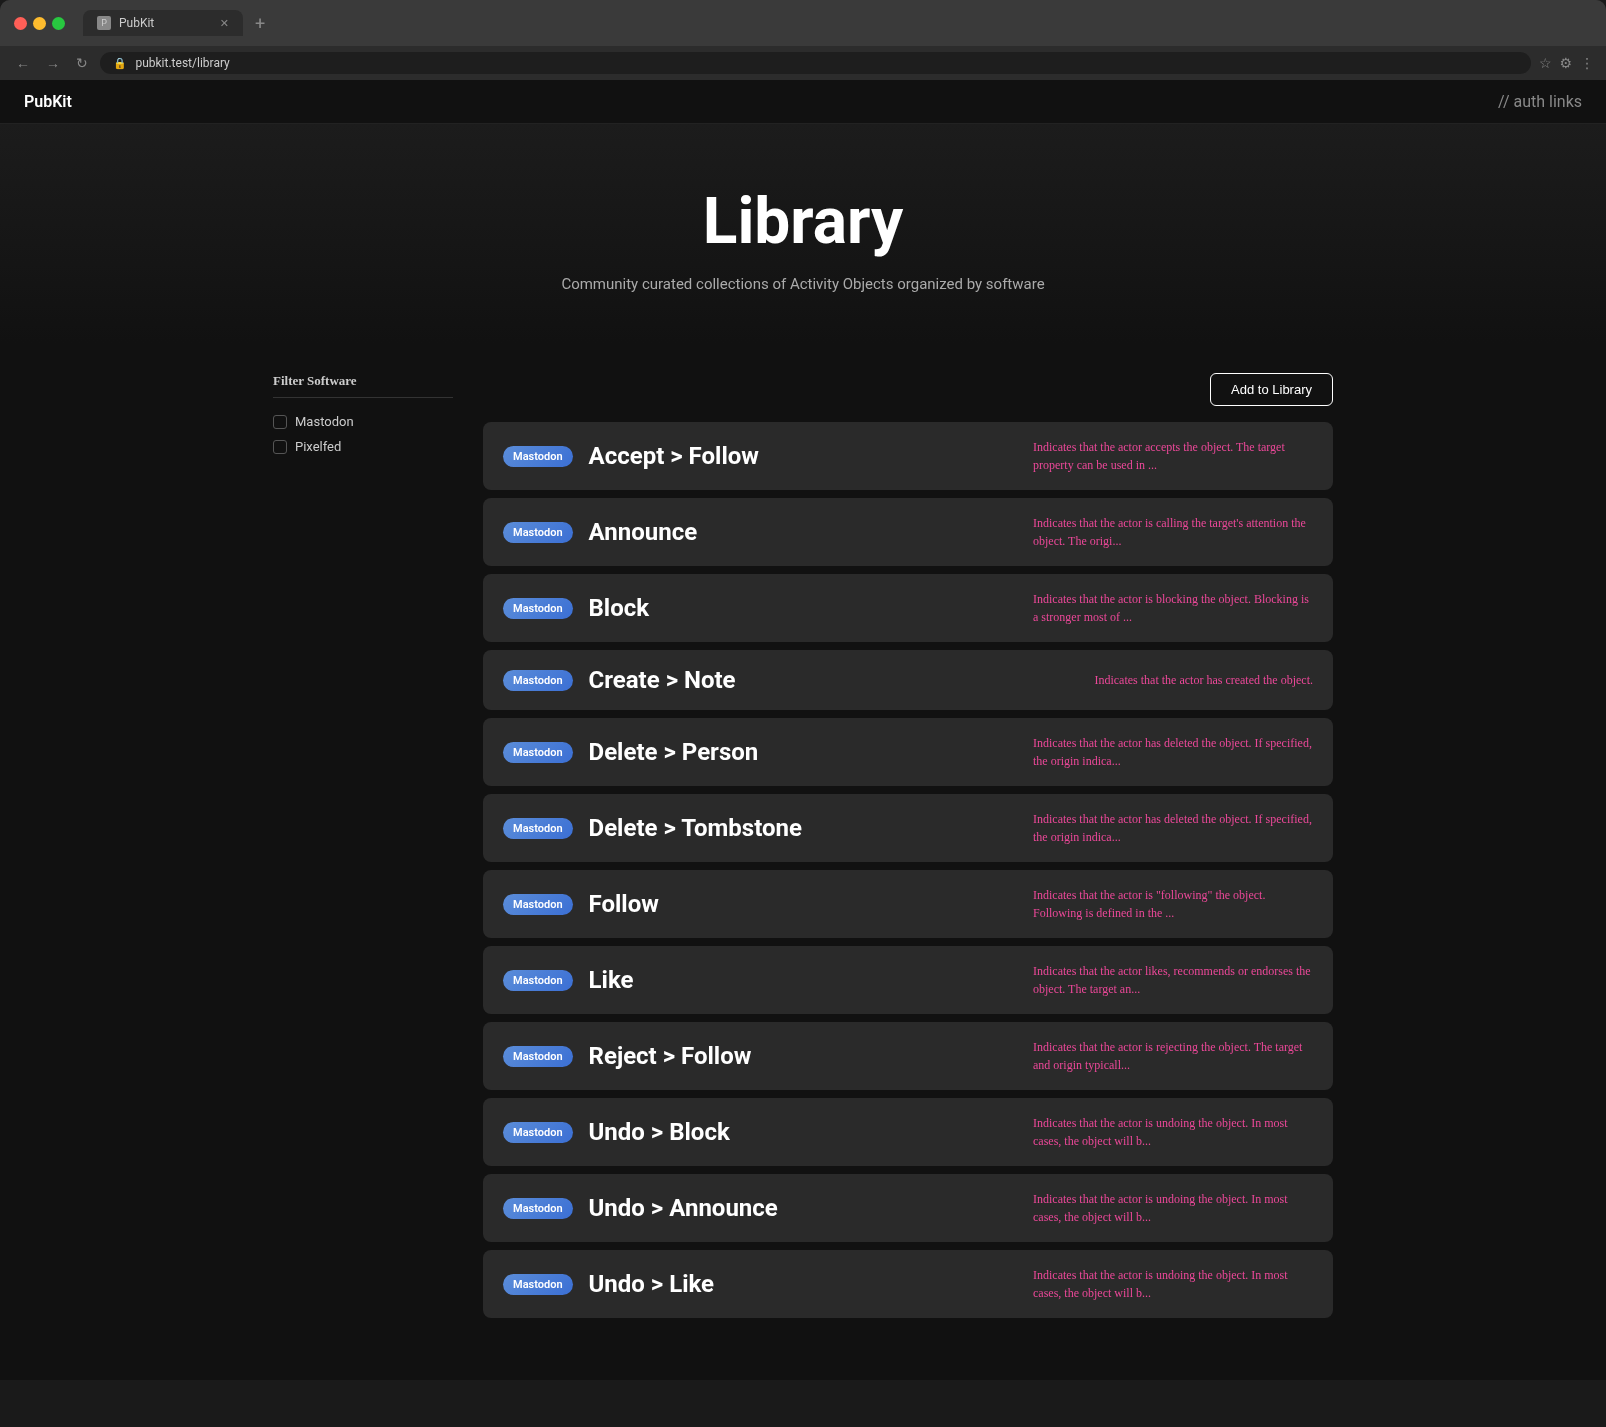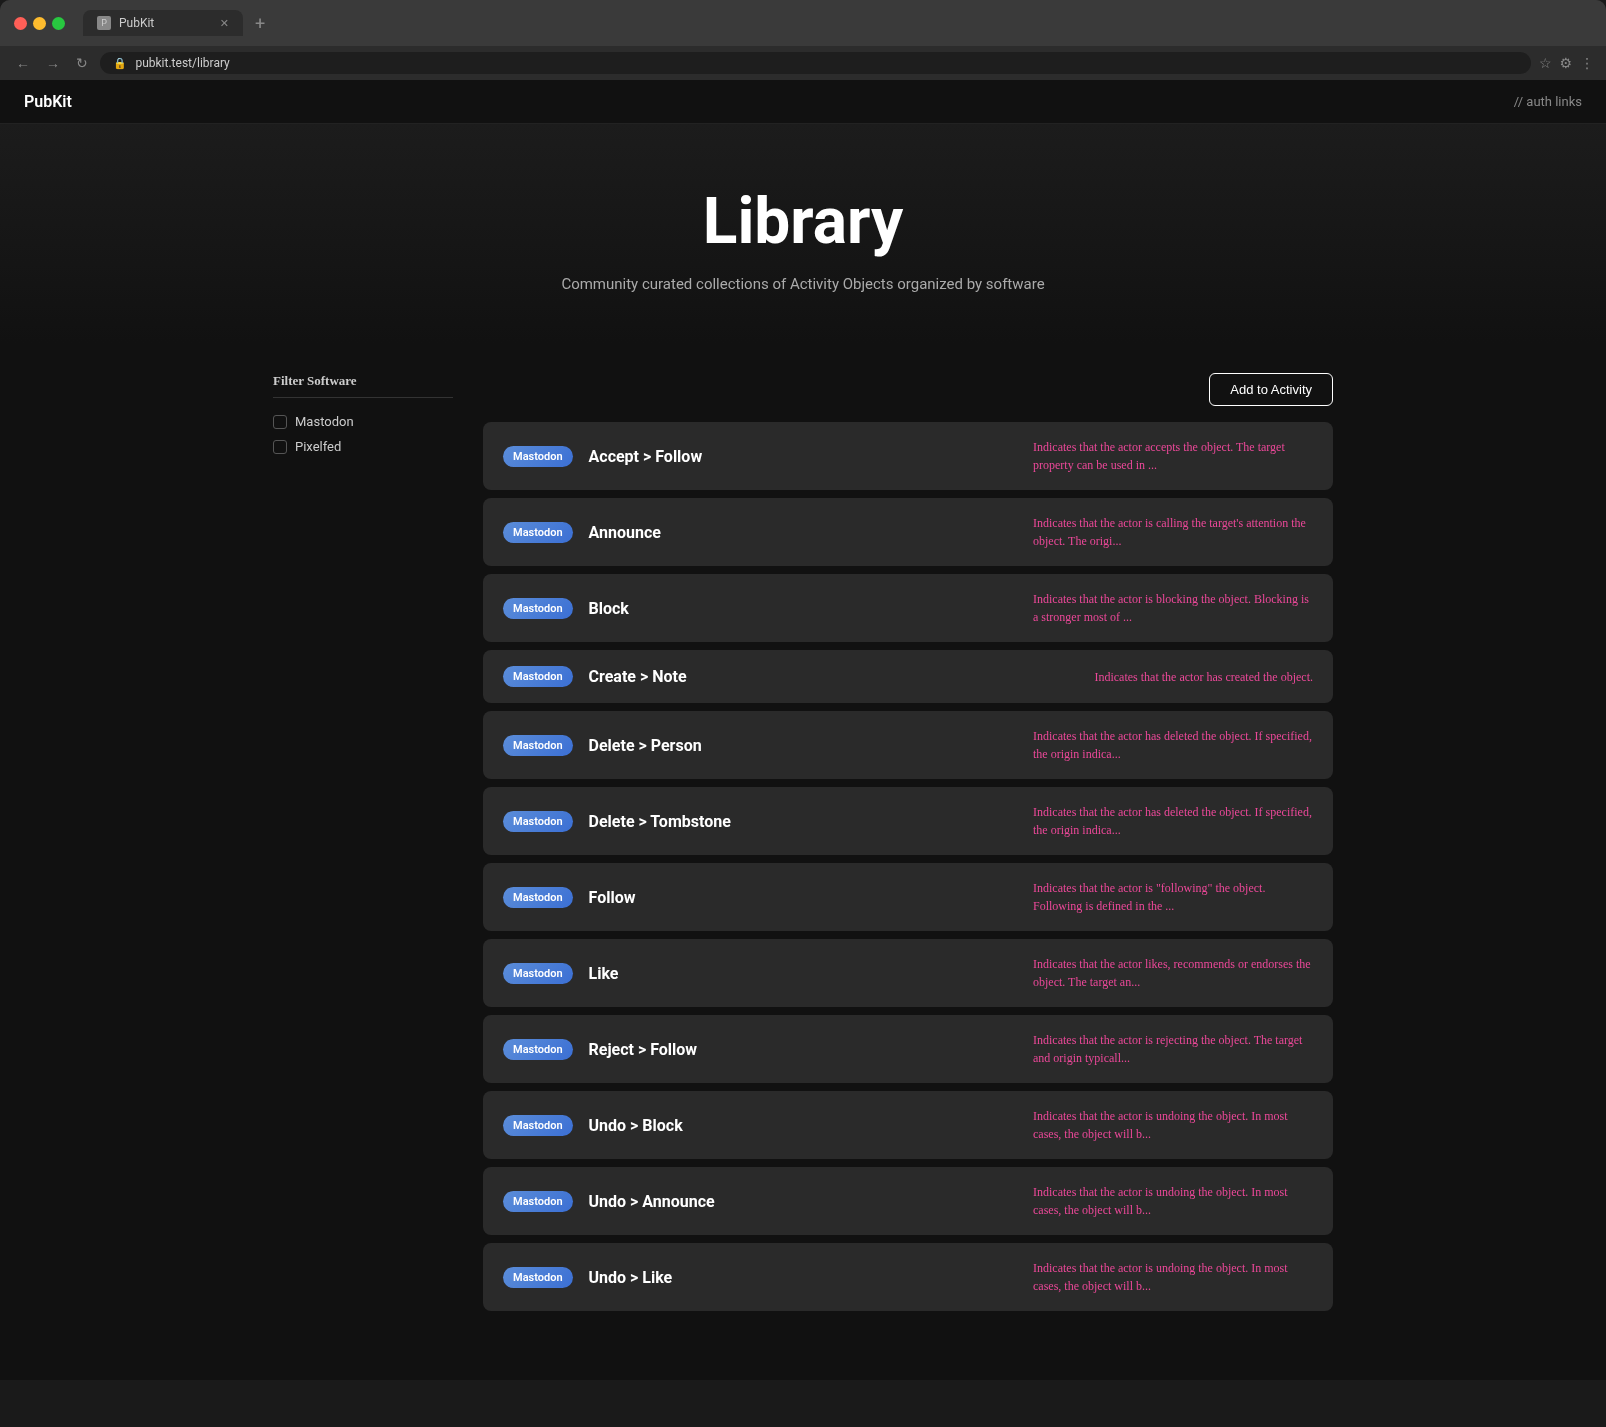--- a/index.html
+++ b/index.html
@@ -151,21 +151,21 @@
       justify-content: space-between;
     }
 
     .app-logo {
       font-size: 16px;
       font-weight: 600;
       color: #fff;
     }
 
     .auth-links {
-      font-size: 13px;
+      font-size: 16px;
       color: #888;
     }
 
     .hero {
       background: linear-gradient(180deg, #1c1c1c 0%, #111 100%);
       padding: 60px 20px 50px;
       text-align: center;
     }
 
     .hero h1 {
@@ -265,21 +265,21 @@
       color: #fff;
       font-size: 11px;
       font-weight: 600;
       padding: 4px 10px;
       border-radius: 20px;
       white-space: nowrap;
       flex-shrink: 0;
     }
 
     .item-title {
-      font-size: 16px;
+      font-size: 24px;
       font-weight: 700;
       color: #ffffff;
       flex: 1;
       white-space: nowrap;
     }
 
     .item-desc {
       font-size: 12px;
       color: #ec4899;
       max-width: 280px;
@@ -345,21 +345,21 @@
           <span class="filter-label">Mastodon</span>
         </div>
         <div class="filter-item">
           <div class="filter-checkbox"></div>
           <span class="filter-label">Pixelfed</span>
         </div>
       </aside>
 
       <div class="library-list">
         <div class="library-header">
-          <button class="add-to-library-btn">Add to Activity</button>
+          <button class="add-to-library-btn">Add to Library</button>
         </div>
 
         <div id="items-container">
             <div class="library-item">
       <span class="mastodon-badge">Mastodon</span>
       <span class="item-title">Accept &gt; Follow</span>
       <span class="item-desc">Indicates that the actor accepts the object. The target property can be used in ...</span>
     </div>
             <div class="library-item">
       <span class="mastodon-badge">Mastodon</span>

